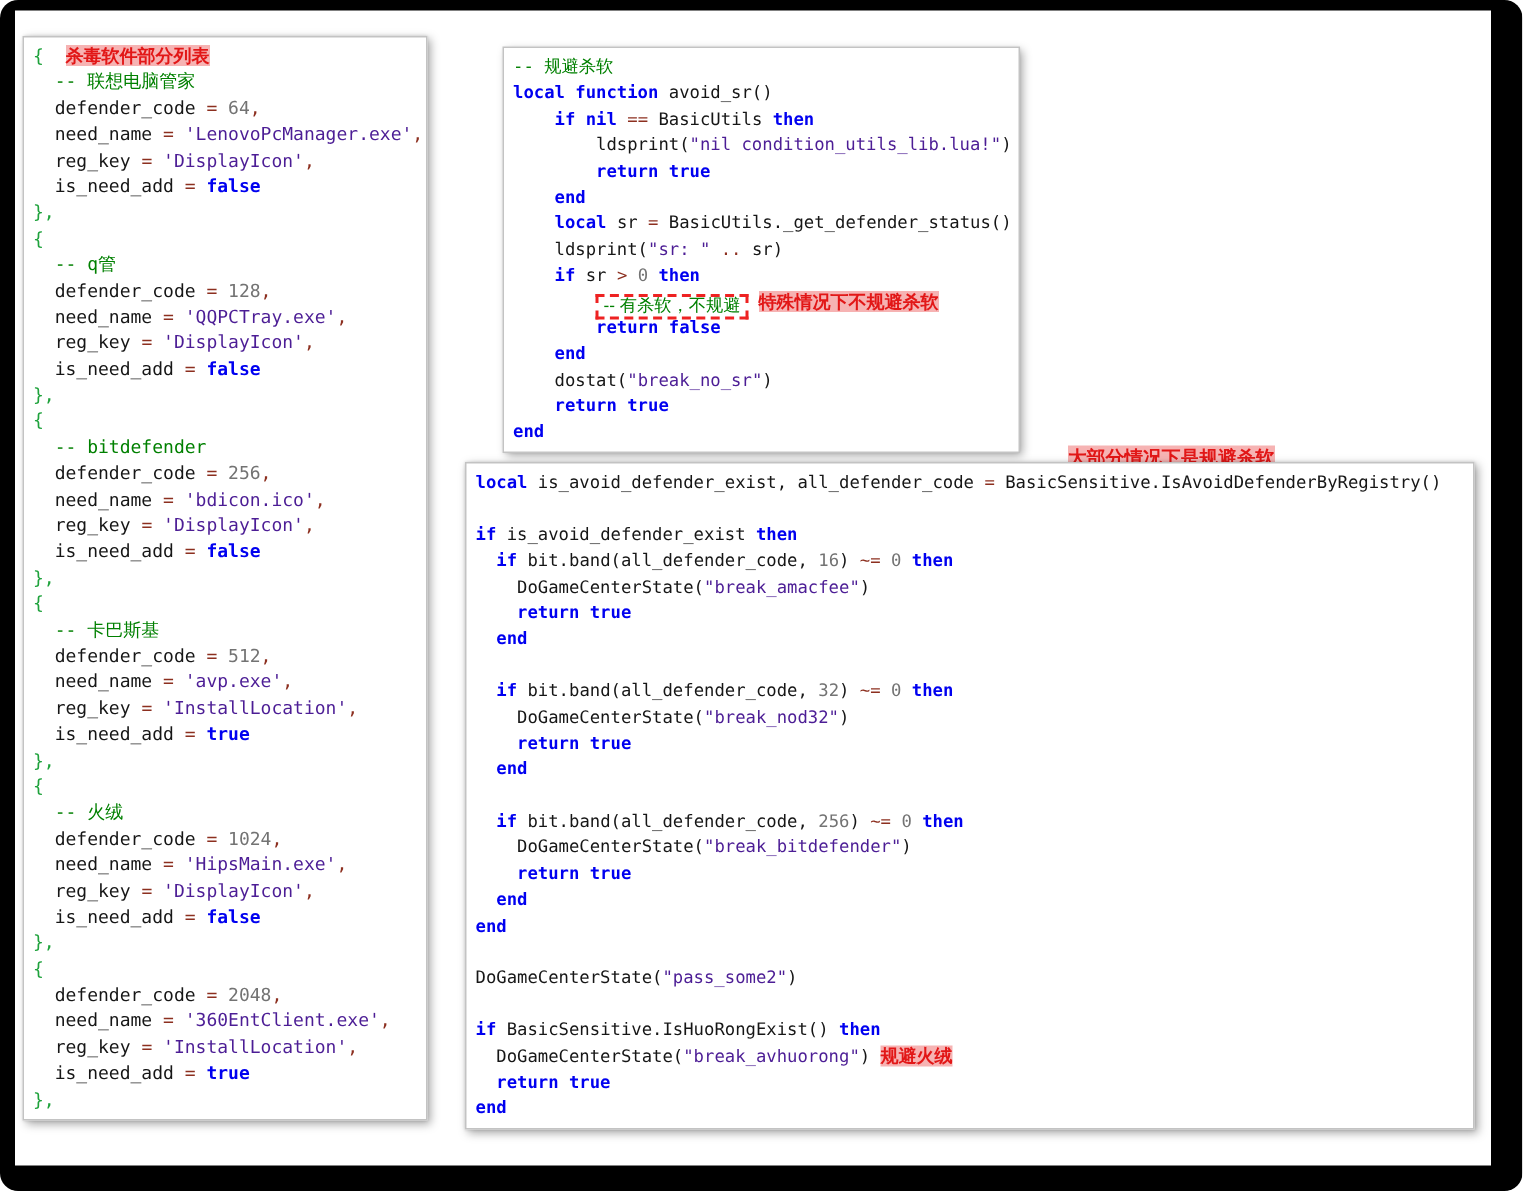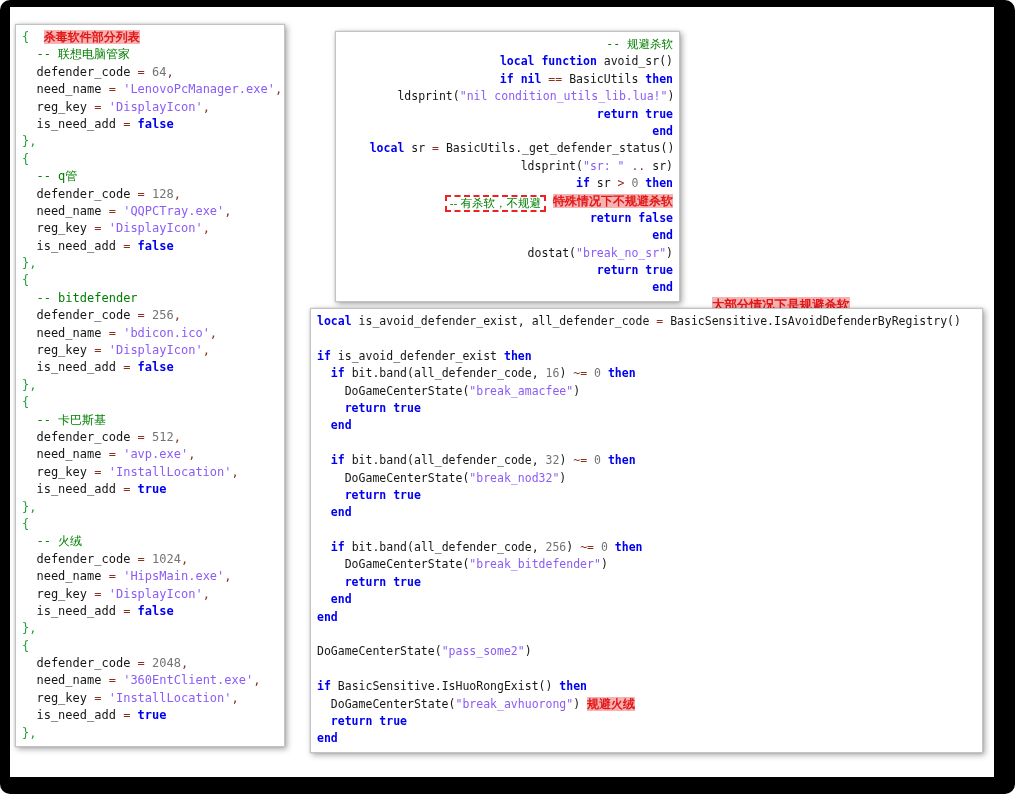--- a/index.html
+++ b/index.html
@@ -1,31 +1,31 @@
 <!DOCTYPE html>
 <html><head>
 <meta charset="utf-8">
 <style>
   html,body{margin:0;padding:0;background:#ffffff;}
   #stage{position:relative;width:1015px;height:794px;overflow:hidden;background:#ffffff;
-         font-family:"DejaVu Sans Mono",monospace;}
+         font-family:"DejaVu Sans Mono",monospace;border-radius:12px;}
   .frame{position:absolute;inset:0;background:#000000;border-radius:10px;}
   .canvas{position:absolute;left:10px;top:7px;width:984px;height:770px;background:#ffffff;}
 
   .panel{position:absolute;background:#ffffff;border:1px solid #c3c3c3;
          box-shadow:2px 2px 6px rgba(0,0,0,.35), 0 0 2px rgba(0,0,0,.15);
          padding:4px 6px;white-space:pre;color:#161616;box-sizing:border-box;}
   .panel .cl{height:17.4px;line-height:17.4px;}
   #panel-left{left:5px;top:17px;width:270px;font-size:12px;}
-  #panel-topright{left:325px;top:24px;width:345px;font-size:11.5px;text-align:right;}
+  #panel-topright{left:325px;top:24px;width:345px;font-size:11.5px;}
   #panel-bottomright{left:300px;top:301px;width:673px;font-size:11.5px;}
 
   .tok-kw{color:#0000f0;font-weight:bold;}
   .tok-cm{color:#008000;}
-  .tok-str{color:#8b5cf6;margin-top:23px;}
+  .tok-str{color:#4c1d95;margin-top:23px;}
   .tok-num{color:#737373;}
   .tok-op{color:#8c2f1f;}
   .tok-id{color:#161616;}
   .tok-br{color:#1fa23c;}
   .tok-hl{color:#e21717;background:#f6b3b3;font-weight:bold;
           font-family:"DejaVu Sans",sans-serif;font-size:12px;}
   .tok-box{display:inline-block;color:#008000;border:2px dashed #ee2222;
            padding:0 3px;line-height:13px;vertical-align:-2px;
            font-family:Liberation Sans, sans-serif;}
   .float-note{position:absolute;left:702px;top:290px;color:#e21717;background:#f6b3b3;

